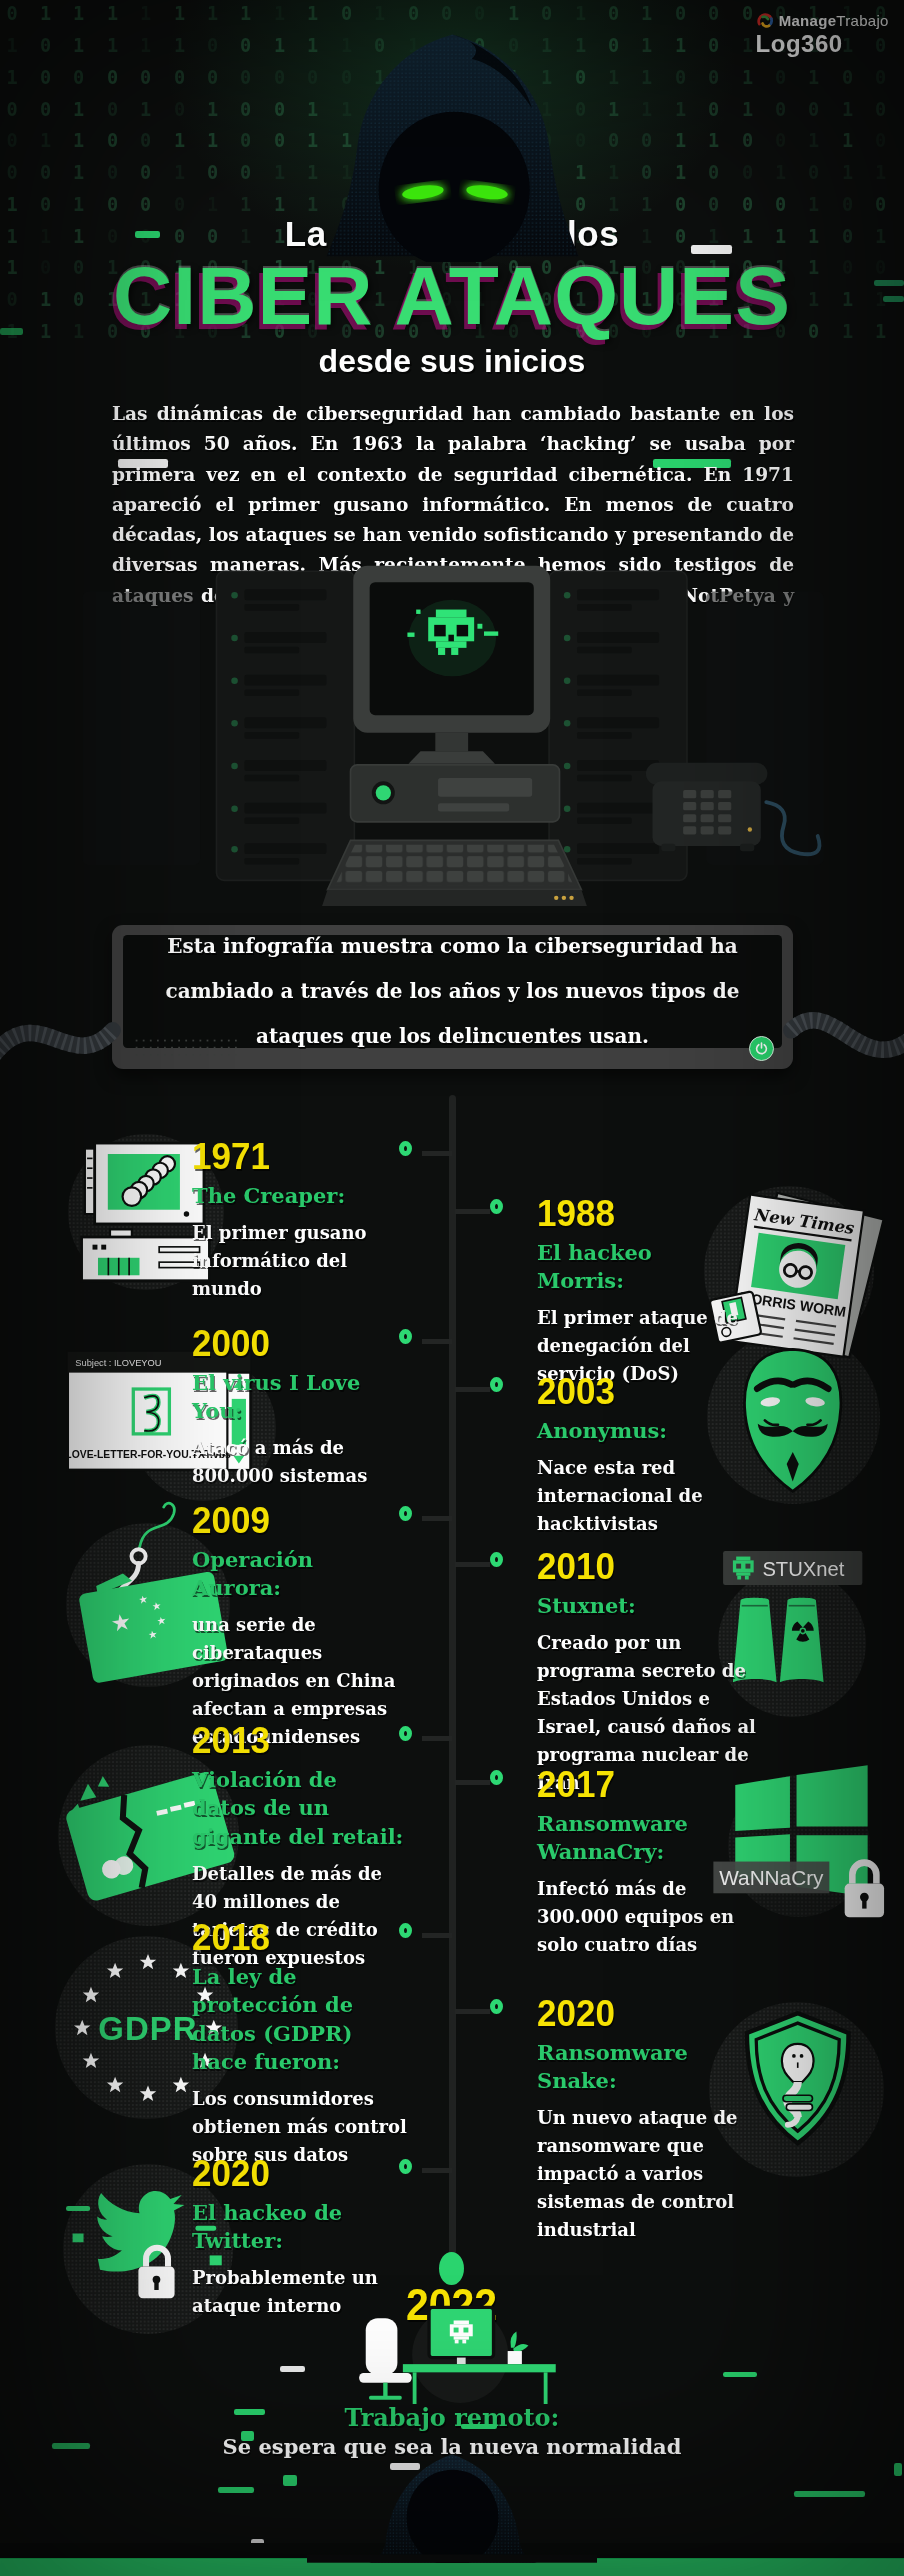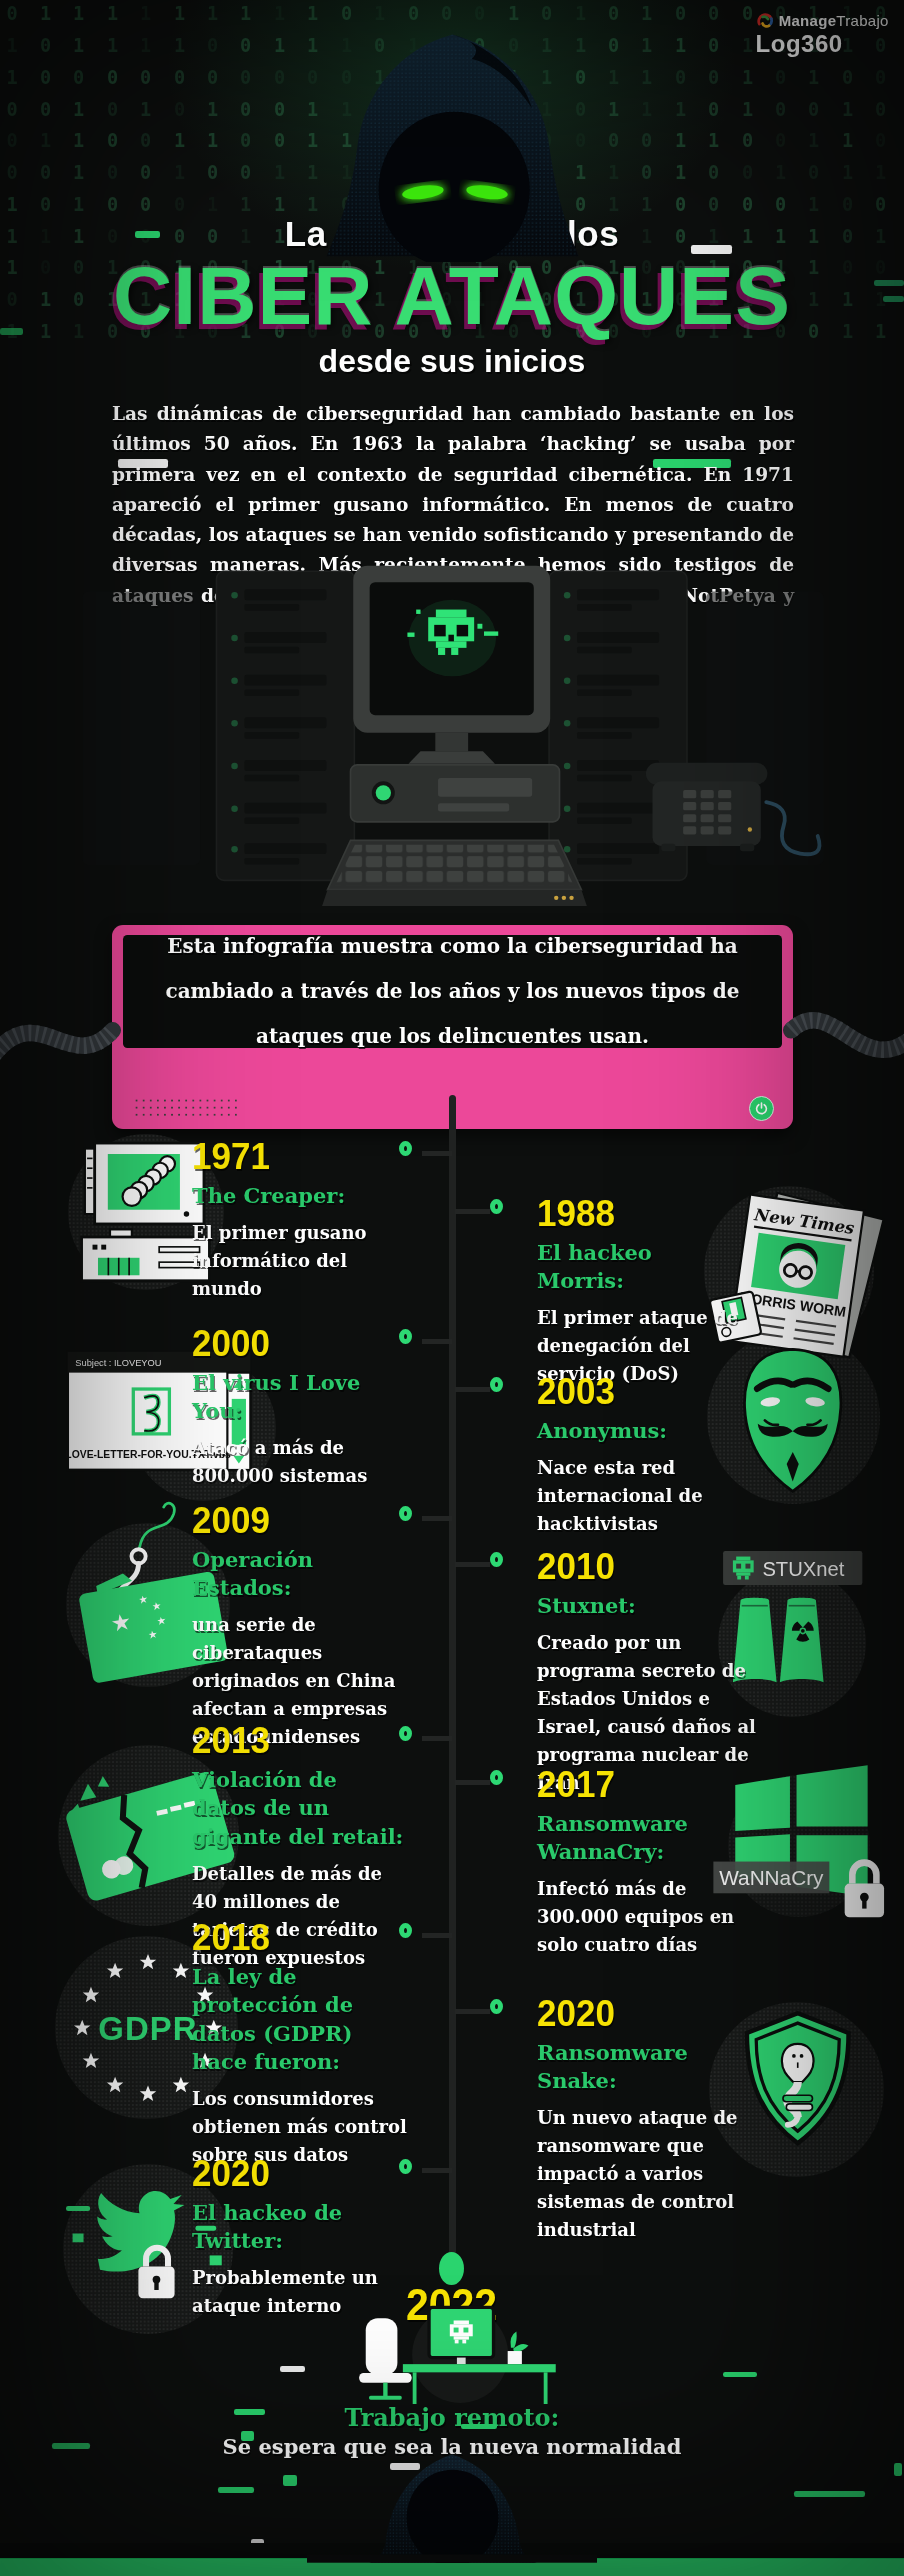--- a/index.html
+++ b/index.html
@@ -18,21 +18,21 @@
   .title-wrap{position:absolute;left:0;top:214px;width:904px;text-align:center;color:#fff;
               font-family:"Liberation Sans",sans-serif}
   .t1{font-size:35px;font-weight:800;letter-spacing:0.5px;text-shadow:1.6px 1.6px 0 rgba(0,0,0,.6)}
   .t2{font-size:82px;line-height:1.02;font-weight:800;letter-spacing:1.1px;color:#38dd72;
       text-shadow:-3.8px 5px 0 rgba(209,16,148,.5),0 -2.2px 0 rgba(235,235,235,.28),2.2px 3.3px 7.7px rgba(0,0,0,.6)}
   .t3{font-size:32px;font-weight:800;margin-top:5.5px;text-shadow:1.6px 1.6px 0 rgba(0,0,0,.6)}
   .deco{position:absolute;border-radius:2.2px}
   .intro{position:absolute;left:112px;top:399px;width:682px;color:#fff;font-size:18.6px;font-weight:bold;
          line-height:1.63;text-align:justify;text-align-last:center;text-shadow:1.1px 1.6px 0 rgba(0,0,0,.55)}
   
-  .tvframe{position:absolute;left:112px;top:925px;width:681px;height:204px;background:#ec4899;border-radius:11px;
+  .tvframe{position:absolute;left:112px;top:925px;width:681px;height:144px;background:#404040;border-radius:11px;
            box-shadow:0 7.7px 16.4px rgba(0,0,0,.5)}
   .tvscreen{position:absolute;left:11px;top:10px;width:659px;height:113px;background:#0b0d0c;border-radius:4.4px;
             display:flex;align-items:center;justify-content:center}
   .tvtext{width:592px;text-align:center;color:#fff;font-size:20px;font-weight:bold;line-height:2.25;
           text-shadow:1.1px 1.6px 0 rgba(0,0,0,.7)}
   .speaker{position:absolute;left:21px;bottom:10px;width:104px;height:22px;
            background-image:radial-gradient(#3d403e 1.3px,transparent 1.4px);background-size:7.1px 7.1px}
   .pwr{position:absolute;right:18.6px;bottom:7.7px;width:25px;height:25px;border-radius:50%;
        background:#2ad46e;border:1.6px solid #dff3e6;display:flex;align-items:center;justify-content:center}
   
@@ -671,21 +671,21 @@
         <path d="M118,238 l10,-30 10,30 -26,-19 h32 Z"></path>
         <path d="M170,196 l5,-14 5,14 -12,-9 h15 Z"></path>
         <path d="M192,212 l5,-14 5,14 -12,-9 h15 Z"></path>
         <path d="M196,240 l5,-14 5,14 -12,-9 h15 Z"></path>
         <path d="M176,262 l5,-14 5,14 -12,-9 h15 Z"></path>
       </g>
     </g>
   </svg>
   <div class="entry" style="left:192px;top:1501px;width:208px">
     <div class="year">2009</div>
-    <div class="etitle">Operación Estados:</div>
+    <div class="etitle">Operación Aurora:</div>
     <div class="edesc">una serie de ciberataques originados en China afectan a empresas estadounidenses</div>
   </div>
   <div class="node" style="left:399px;top:1506px"></div>
   <div class="hline" style="left:422px;top:1516px;width:30px"></div>
 
   <div class="dotcircle" style="left:718px;top:1569px;width:148px;height:148px"></div>
   <svg class="icon" style="left:712px;top:1550px" width="186" height="142" viewBox="0 0 340 260">
     <rect x="20" y="2" width="255" height="62" rx="4" fill="#3a3d3b"></rect>
     <g fill="#2fd673">
       <rect x="44" y="12" width="26" height="7"></rect>

